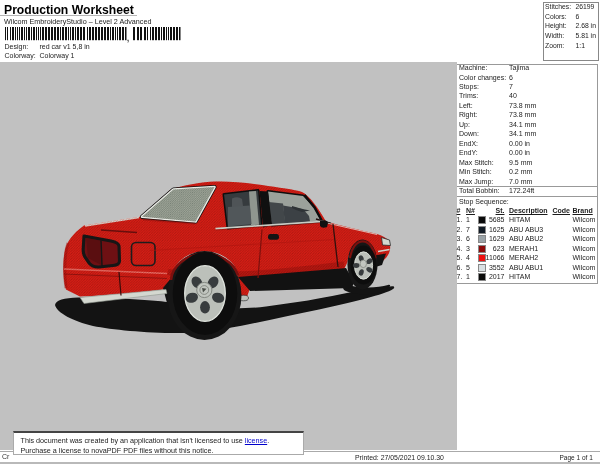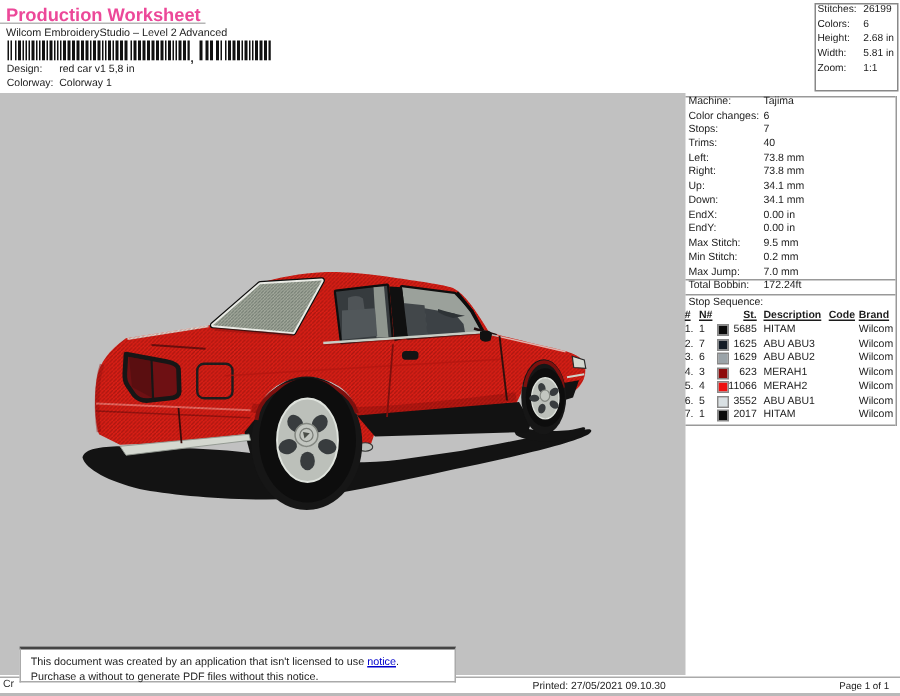--- a/index.html
+++ b/index.html
@@ -1,20 +1,20 @@
 <!DOCTYPE html>
 <html><head><meta charset="utf-8"><style>
 html,body{margin:0;padding:0}
 body{width:600px;height:464px;background:#fff;font-family:"Liberation Sans",sans-serif;position:relative;overflow:hidden}
 .abs{position:absolute}
 .t7{font-size:7px;color:#1c1c1c;white-space:nowrap;line-height:8px}
 </style></head>
 <body>
 
-<div class="abs" style="left:4px;top:2.5px;font-size:12.2px;font-weight:bold;color:#ec4899;letter-spacing:0px">Production Worksheet</div>
+<div class="abs" style="left:4px;top:2.5px;font-size:12.2px;font-weight:bold;color:#000000;letter-spacing:0px">Production Worksheet</div>
 <div class="abs" style="left:0px;top:14.6px;width:137px;height:1px;background:#b5b5b5"></div>
 <div class="abs" style="left:4px;top:16.5px;font-size:7.2px;color:#222;white-space:nowrap">Wilcom EmbroideryStudio – Level 2 Advanced</div>
 <svg class="abs" style="left:0;top:0" width="200" height="46" viewBox="0 0 200 46">
 <g fill="#111">
 <rect x="5" y="27" width="1" height="13.2"></rect>
 <rect x="7" y="27" width="1" height="13.2"></rect>
 <rect x="10" y="27" width="1" height="13.2"></rect>
 <rect x="12" y="27" width="2" height="13.2"></rect>
 <rect x="15" y="27" width="1" height="13.2"></rect>
 <rect x="17" y="27" width="1" height="13.2"></rect>
@@ -297,14 +297,14 @@
 <div class="abs t7" style="left:509px;top:273.4px">HITAM</div>
 <div class="abs t7" style="left:572.5px;top:273.4px">Wilcom</div>
 
 <div class="abs" style="left:0;top:450.8px;width:600px;height:1px;background:#aaa"></div>
 <div class="abs t7" style="left:2px;top:452.8px;color:#333">Cr</div>
 <div class="abs t7" style="left:355px;top:453.6px;font-size:6.9px;color:#222">Printed: 27/05/2021 09.10.30</div>
 <div class="abs t7" style="left:559.5px;top:453.8px;font-size:6.5px;color:#222">Page 1 of 1</div>
 <div class="abs" style="left:0;bottom:0;width:600px;height:2px;background:#b9b9b9"></div>
 
 <div class="abs" style="left:13px;top:430.5px;width:291px;height:24.5px;background:#fff;border:1px solid #aaa;border-top:2px solid #444;box-sizing:border-box"></div>
-<div class="abs" style="left:20.5px;top:435.5px;font-size:7.2px;color:#222;white-space:nowrap">This document was created by an application that isn't licensed to use <span style="color:#0000cc;text-decoration:underline">notice</span>.</div>
-<div class="abs" style="left:20.5px;top:445.5px;font-size:7.2px;color:#222;white-space:nowrap">Purchase a without to generate PDF files without this notice.</div>
+<div class="abs" style="left:20.5px;top:435.5px;font-size:7.2px;color:#222;white-space:nowrap">This document was created by an application that isn't licensed to use <span style="color:#0000cc;text-decoration:underline">license</span>.</div>
+<div class="abs" style="left:20.5px;top:445.5px;font-size:7.2px;color:#222;white-space:nowrap">Purchase a license to novaPDF PDF files without this notice.</div>
 
 </body></html>

